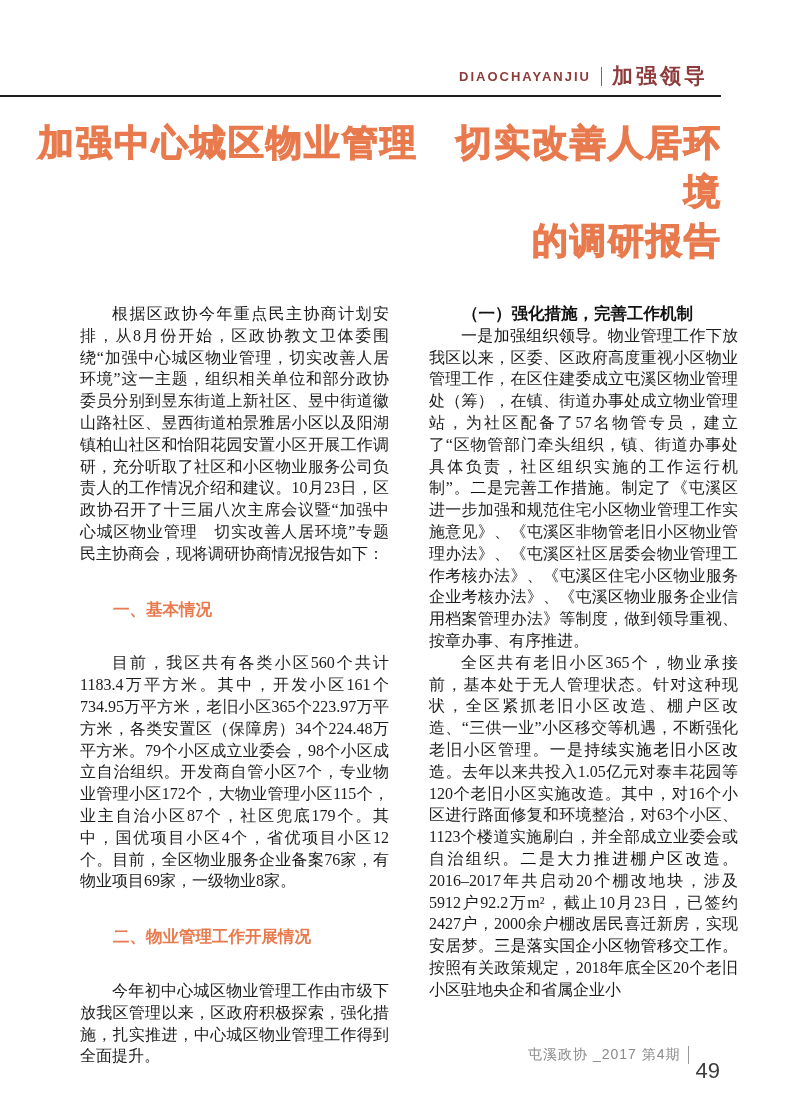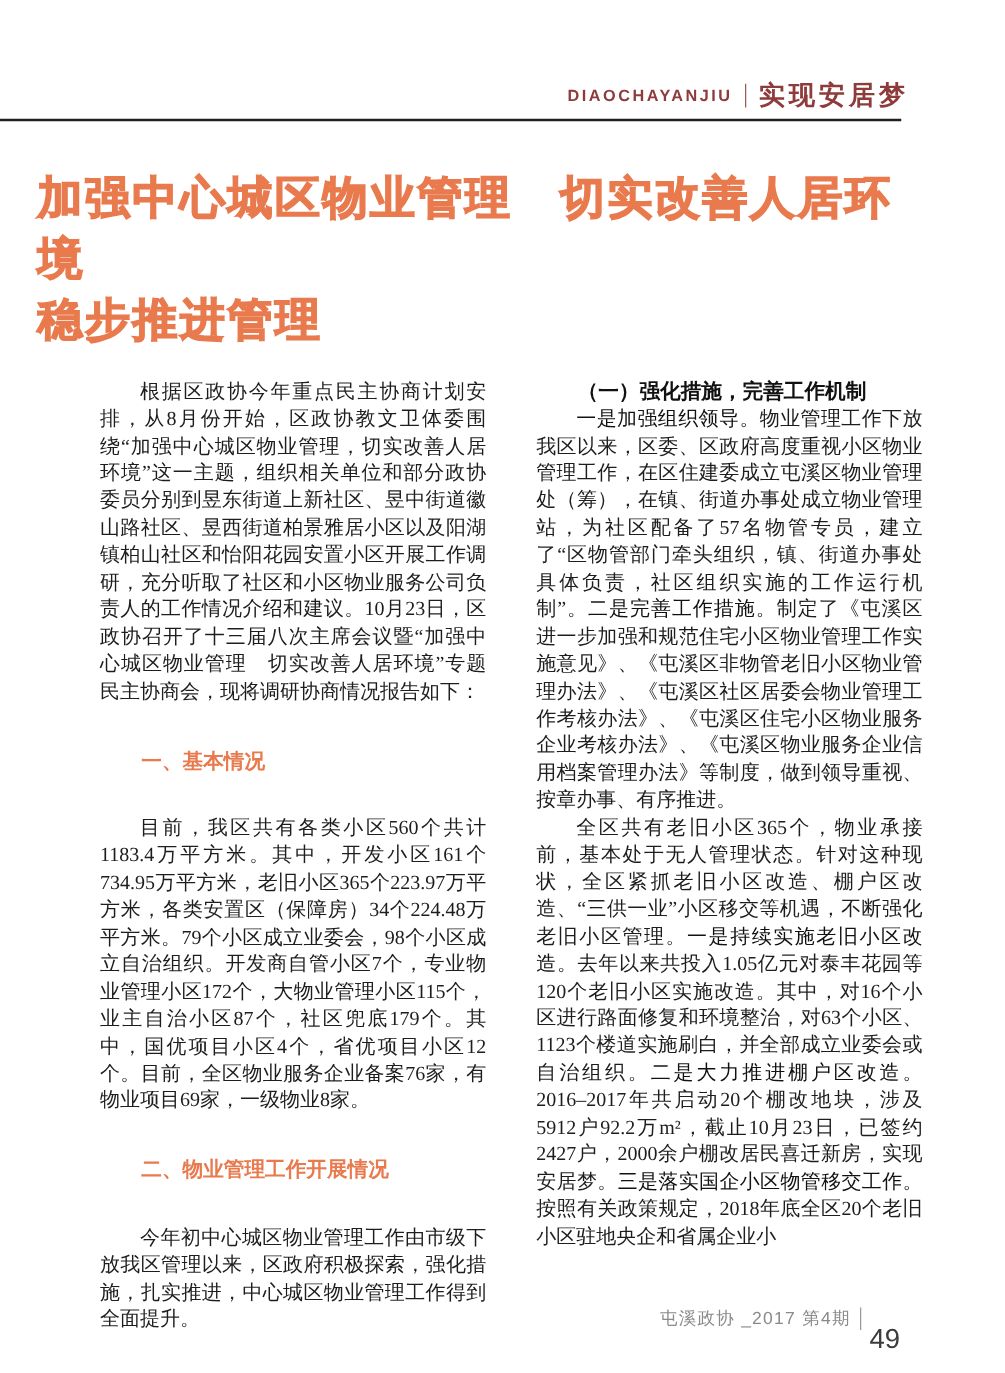--- a/index.html
+++ b/index.html
@@ -12,40 +12,40 @@
   html,body{margin:0;padding:0;}
   body{
     width:804px;height:1098px;background:#fdfdfd;
     font-family:"Liberation Serif","DejaVu Serif",serif;
   }
   .page{
     position:relative;width:804px;height:1098px;background:#ffffff;overflow:hidden;
   }
   
   .masthead{
-    position:absolute;top:62px;right:77px;
+    position:absolute;top:62px;right:96px;
     display:flex;align-items:center;gap:10px;
   }
   .masthead-en{
     font-family:"Liberation Sans","DejaVu Sans",sans-serif;
     font-size:13px;font-weight:bold;letter-spacing:2px;color:var(--maroon);
   }
   .masthead-sep{
     width:1px;height:19px;background:var(--maroon);opacity:.85;
   }
   .masthead-cn{
     font-family:"Liberation Serif","DejaVu Serif",serif;
     font-size:21px;font-weight:bold;letter-spacing:3px;color:var(--maroon);
   }
   .header-rule{
     position:absolute;top:95px;left:0;width:721px;height:2px;background:#1f1f1f;
   }
   
   .title-block{
-    position:absolute;top:134px;left:30px;width:692px;text-align:left;
+    position:absolute;top:118px;left:30px;width:692px;text-align:right;
     color:var(--accent);
     font-family:"DejaVu Sans","Liberation Sans",sans-serif;
     font-weight:900;font-size:36px;line-height:49px;letter-spacing:2px;
     -webkit-text-stroke:1.2px var(--accent);
   }
   .byline{
     position:absolute;top:229px;left:30px;width:692px;text-align:center;
     font-family:"Liberation Serif","DejaVu Serif",serif;
     font-size:20px;letter-spacing:6px;color:#222;
   }
@@ -83,27 +83,27 @@
   .footer-page{font-size:22px;color:#3c3c3c;font-weight:500;margin-top:32px;}
 </style>
 </head>
 <body>
 
 <div class="page">
 
   <div class="masthead">
     <span class="masthead-en">DIAOCHAYANJIU</span>
     <span class="masthead-sep"></span>
-    <span class="masthead-cn">实现安居梦</span>
+    <span class="masthead-cn">加强领导</span>
   </div>
   <div class="header-rule"></div>
 
   <div class="title-block">
     <div>加强中心城区物业管理　切实改善人居环境</div>
-    <div>稳步推进管理</div>
+    <div>的调研报告</div>
   </div>
 
   <div class="columns">
 
     <div class="col">
       <p>根据区政协今年重点民主协商计划安排，从8月份开始，区政协教文卫体委围绕“加强中心城区物业管理，切实改善人居环境”这一主题，组织相关单位和部分政协委员分别到昱东街道上新社区、昱中街道徽山路社区、昱西街道柏景雅居小区以及阳湖镇柏山社区和怡阳花园安置小区开展工作调研，充分听取了社区和小区物业服务公司负责人的工作情况介绍和建议。10月23日，区政协召开了十三届八次主席会议暨“加强中心城区物业管理　切实改善人居环境”专题民主协商会，现将调研协商情况报告如下：</p>
       <div class="sec-heading">一、基本情况</div>
       <p>目前，我区共有各类小区560个共计1183.4万平方米。其中，开发小区161个734.95万平方米，老旧小区365个223.97万平方米，各类安置区（保障房）34个224.48万平方米。79个小区成立业委会，98个小区成立自治组织。开发商自管小区7个，专业物业管理小区172个，大物业管理小区115个，业主自治小区87个，社区兜底179个。其中，国优项目小区4个，省优项目小区12个。目前，全区物业服务企业备案76家，有物业项目69家，一级物业8家。</p>
       <div class="sec-heading">二、物业管理工作开展情况</div>
       <p>今年初中心城区物业管理工作由市级下放我区管理以来，区政府积极探索，强化措施，扎实推进，中心城区物业管理工作得到全面提升。</p>

